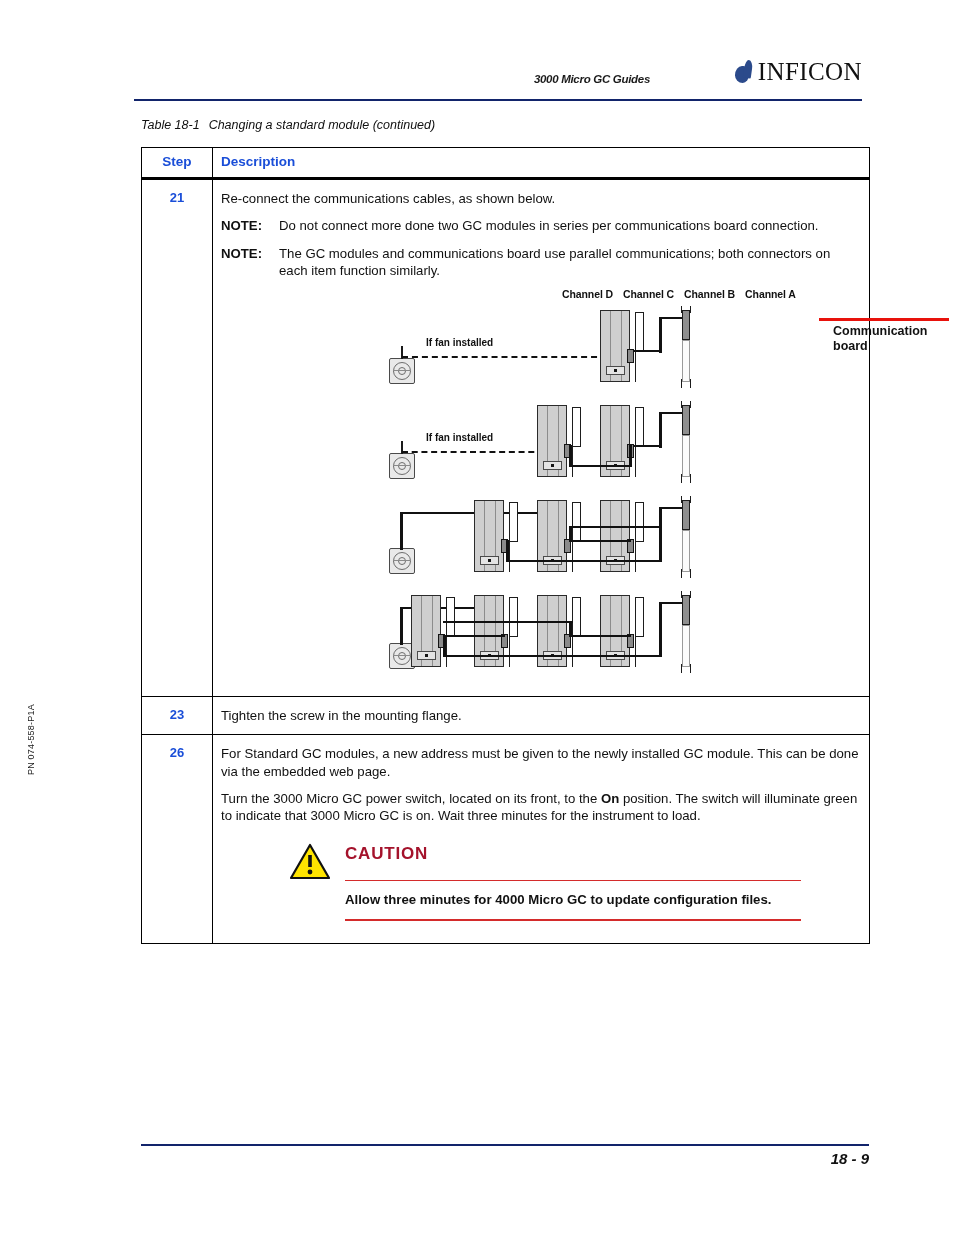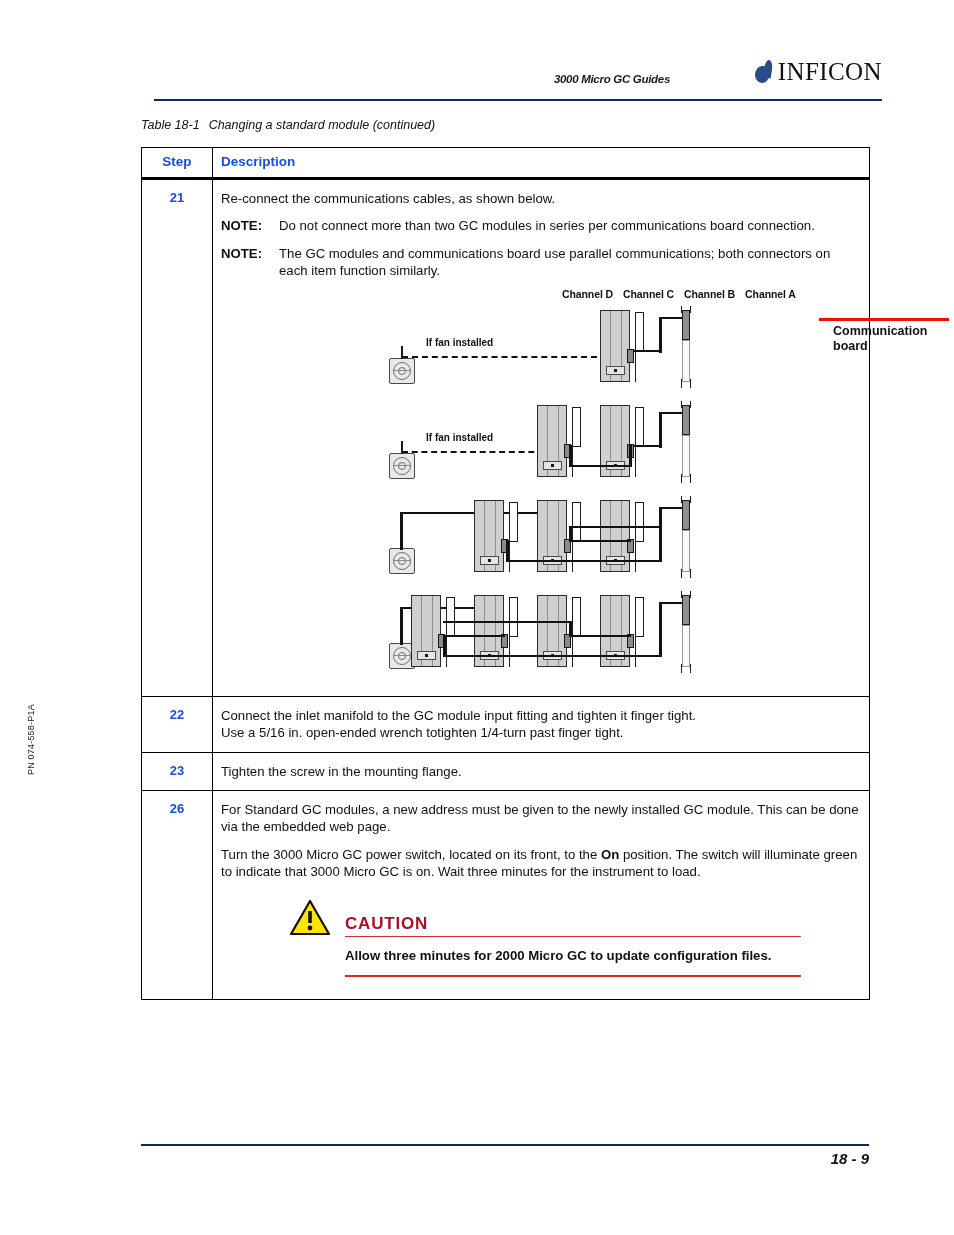--- a/index.html
+++ b/index.html
@@ -12,21 +12,21 @@
     background: #ffffff;
     font-family: "Liberation Sans", sans-serif;
     color: #000000;
     position: relative;
     overflow: hidden;
   }
 
   
   .page-header {
     position: absolute;
-    left: 154px;
+    left: 134px;
     top: 55px;
     width: 728px;
     height: 52px;
     text-align: center;
   }
   .header-title {
     position: absolute;
     right: 212px;
     top: 18px;
     font-family: "Liberation Sans", sans-serif;
@@ -360,21 +360,21 @@
   }
 
   
   .caution {
     position: relative;
     margin: 18px 0 12px 68px;
     width: 512px;
   }
   .caution-head {
     display: flex;
-    align-items: flex-end;
+    align-items: flex-start;
   }
   .tri {
     position: relative;
     width: 42px;
     height: 37px;
     flex: 0 0 auto;
     margin-right: 14px;
   }
   .caution-word {
     font-size: 17px;
@@ -448,21 +448,21 @@
   </thead>
   <tbody>
 
     <tr>
       <td class="step-num">21</td>
       <td class="desc">
         <p>Re-connect the communications cables, as shown below.</p>
 
         <div class="note-row">
           <div class="note-label">NOTE:</div>
-          <div class="note-text">Do not connect more than two GC modules in series per communications board connection.</div>
+          <div class="note-text">Do not connect more done two GC modules in series per communications board connection.</div>
         </div>
 
         <div class="note-row">
           <div class="note-label">NOTE:</div>
           <div class="note-text">The GC modules and communications board use parallel communications; both connectors on each item function similarly.</div>
         </div>
 
         <div class="diagram">
 
           <div class="ch-labels">
@@ -662,27 +662,20 @@
                 <span class="rail-top"></span>
                 <span class="rail-bot"></span>
                 <span class="tab-b"></span>
             </div>
           </div>
 
         </div>
       </td>
     </tr>
 
-    <tr>
-      <td class="step-num">22</td>
-      <td class="desc">
-        <div>Connect the inlet manifold to the GC module input fitting and tighten it finger tight.</div>
-        <div>Use a 5/16 in. open-ended wrench totighten 1/4-turn past finger tight.</div>
-      </td>
-    </tr>
 
     <tr>
       <td class="step-num">23</td>
       <td class="desc">Tighten the screw in the mounting flange.</td>
     </tr>
 
 
 
     <tr>
       <td class="step-num">26</td>
@@ -695,21 +688,21 @@
             <span class="tri">
               <svg width="42" height="37" viewBox="0 0 42 37" xmlns="http://www.w3.org/2000/svg">
                 <polygon points="21,2 40,35 2,35" fill="#ffe400" stroke="#111111" stroke-width="2.2" stroke-linejoin="round"></polygon>
                 <rect x="19.2" y="12" width="3.6" height="12" fill="#111111"></rect>
                 <circle cx="21" cy="29" r="2.4" fill="#111111"></circle>
               </svg>
             </span>
             <span class="caution-word">CAUTION</span>
           </div>
           <div class="caution-rule"></div>
-          <div class="caution-body">Allow three minutes for 2000 Micro GC to update configuration files.</div>
+          <div class="caution-body">Allow three minutes for 4000 Micro GC to update configuration files.</div>
           <div class="caution-rule"></div>
         </div>
       </td>
     </tr>
 
   </tbody>
 </table>
 
 <div class="footer-rule"></div>
 <div class="footer-page">18 - 9</div>

